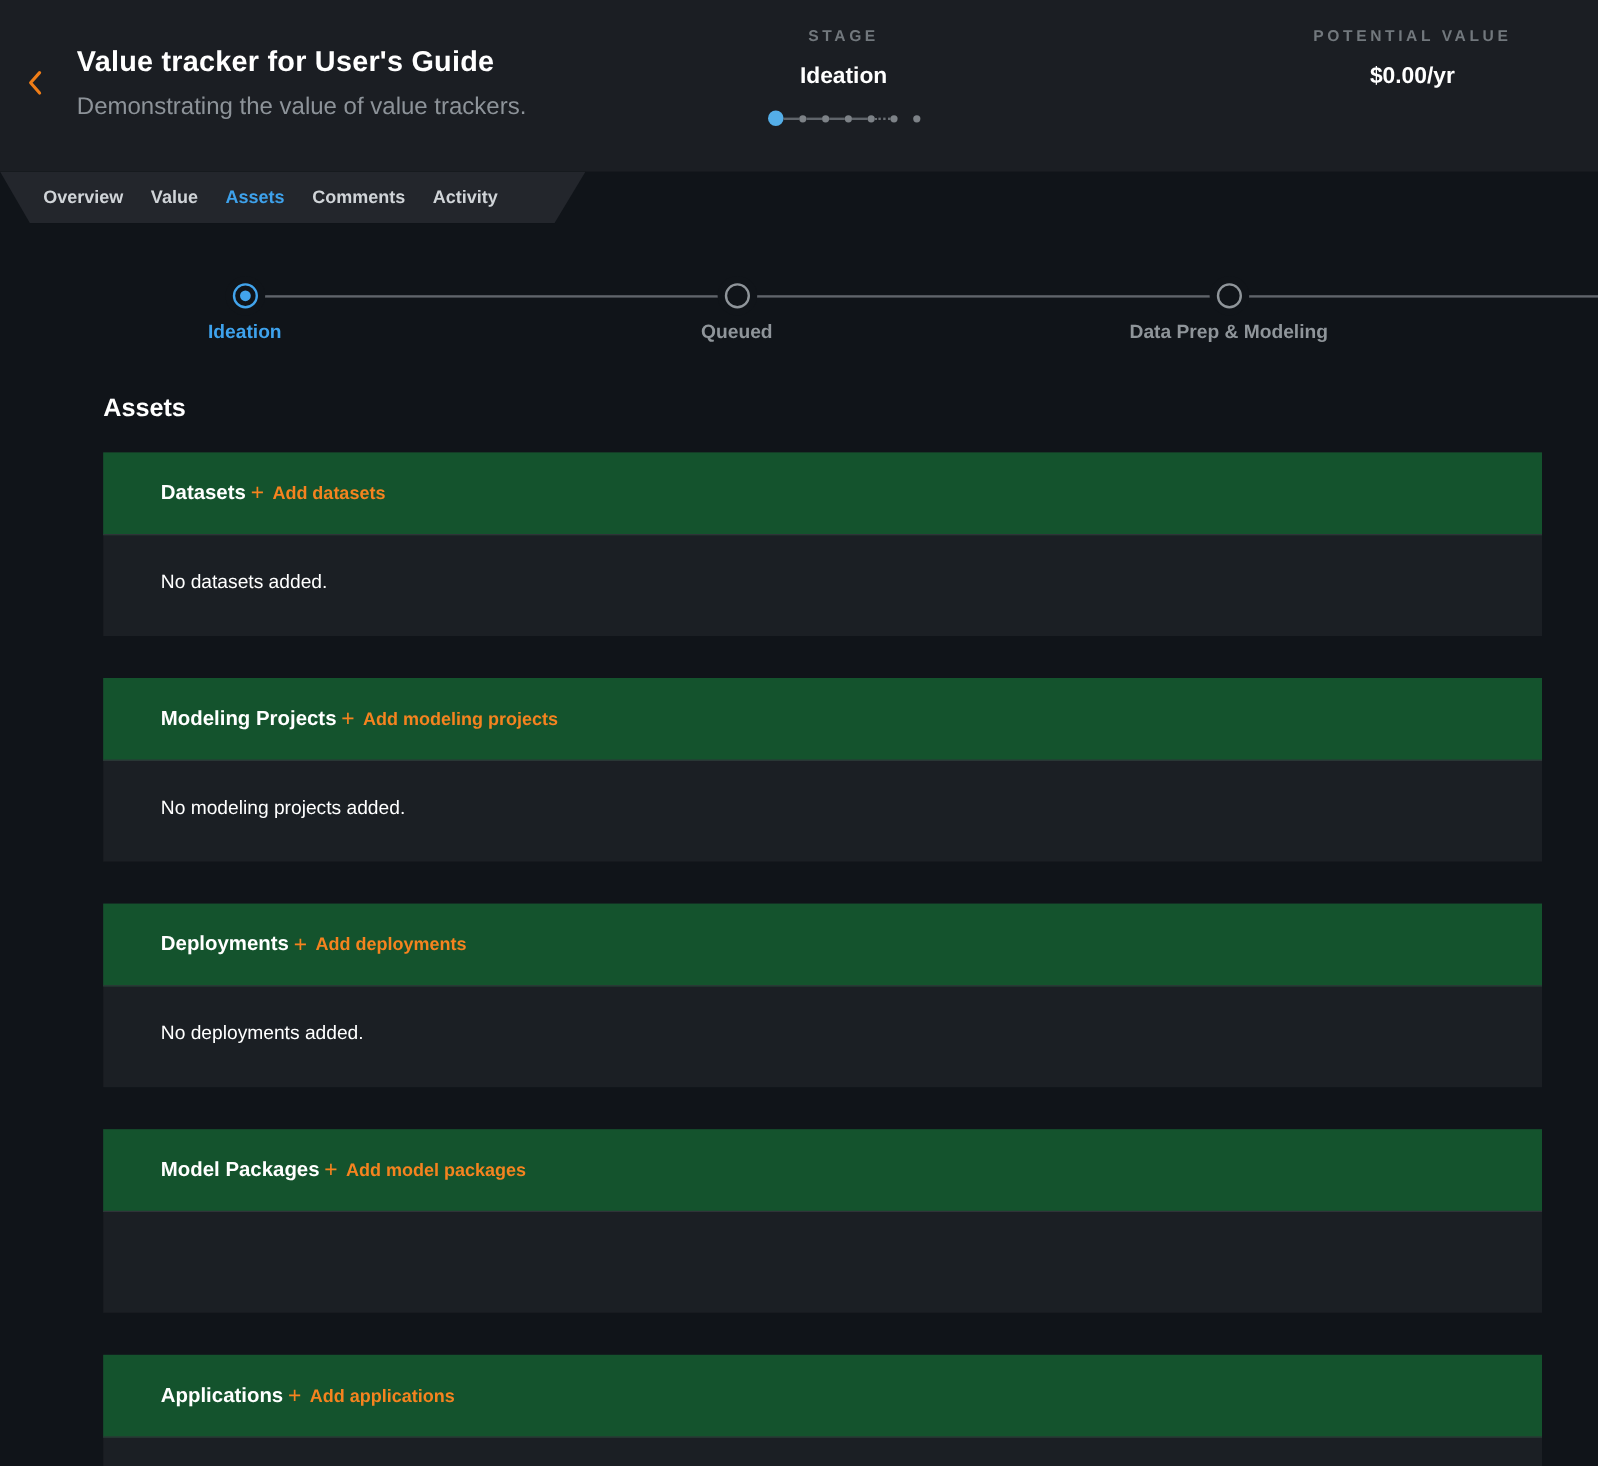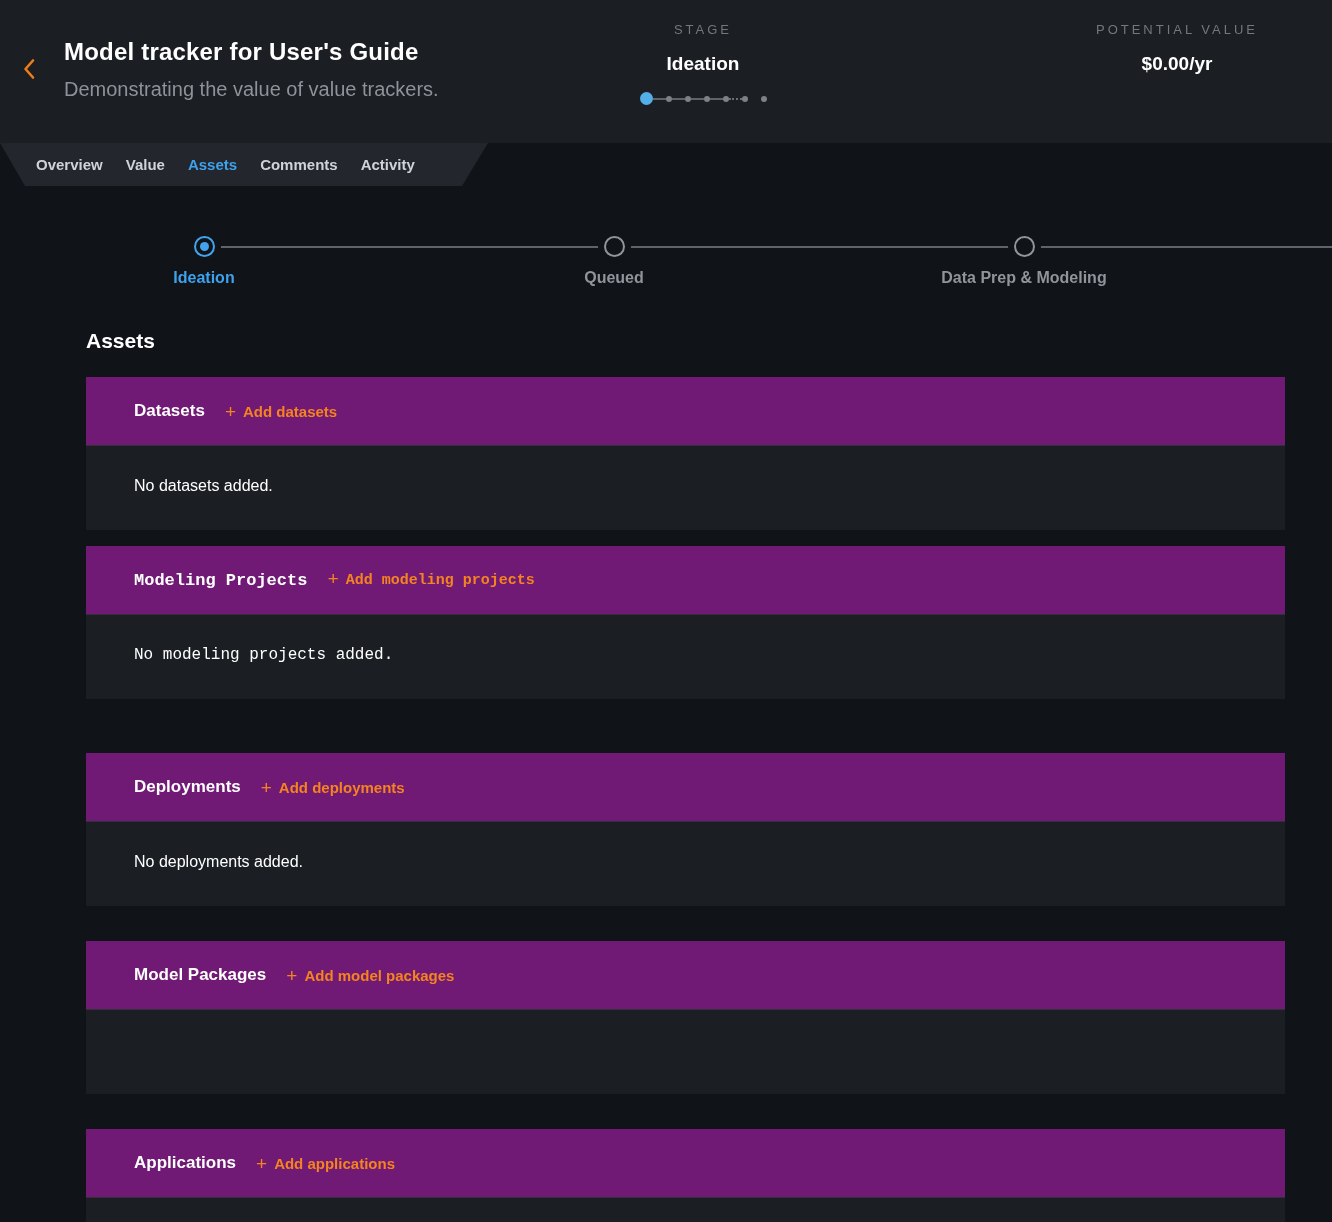--- a/index.html
+++ b/index.html
@@ -13,21 +13,21 @@
   .back-button { position:absolute; left:14px; top:56px; width:28px; height:28px;
                  display:flex; align-items:center; justify-content:center;
                  background:none; border:none; cursor:pointer; }
   .title-block { position:absolute; left:64px; top:38px; width:560px; }
   .page-title { color:#ffffff; font-size:24px; font-weight:bold; letter-spacing:.2px; }
   .page-subtitle { margin-top:12px; color:#8d9399; font-size:20px; }
 
   .stat-block { position:absolute; top:22px; width:320px; text-align:center; }
   .stage-block { left:543px; }
   .value-block { left:1017px; }
-  .stat-label { color:#72787d; font-size:13px; font-weight:normal; letter-spacing:3px; }
+  .stat-label { color:#72787d; font-size:13px; font-weight:bold; letter-spacing:3px; }
   .stat-value { margin-top:16px; color:#ffffff; font-size:19px; font-weight:bold; }
 
   .dots { margin-top:17px; display:flex; align-items:center; justify-content:center; }
   .dot { width:6px; height:6px; border-radius:50%; background:#7d8287; flex:none; }
   .dot.active { width:13px; height:13px; background:#54aee8; }
   .conn { width:13px; height:0; border-top:2px solid #5f646a; flex:none; }
   .conn.dotted { border-top-style:dotted; border-top-color:#6a6f74; }
   .dot.gap { margin-left:13px; }
 
   
@@ -55,24 +55,24 @@
                         background:#42a4ec; }
   .step.active .step-circle .inner { display:block; }
   .step-label { margin-top:12px; font-size:16px; font-weight:bold; color:#8f959a; }
   .step.active .step-label { color:#3ea2ec; }
 
   
   .assets-heading { position:absolute; left:86px; top:329px; color:#ffffff;
                     font-size:21px; font-weight:bold; }
   .card { position:absolute; left:86px; width:1199px; height:153px;
           background:#1b1f24; }
-  .card1 { top:377px; } .card2 { top:546px;font-family:Liberation Mono, monospace; } .card3 { top:753px; }
+  .card1 { top:377px; } .card2 { top:565px; } .card3 { top:753px; }
   .card4 { top:941px; } .card5 { top:1129px; }
-  .card-header { height:69px; background:#701a75; border-bottom:1px solid #2f3338;
-                 display:flex; align-items:center; padding-left:48px; gap:20px; }
+  .card-header { height:69px; background:#14532d; border-bottom:1px solid #2f3338;
+                 display:flex; align-items:center; padding-left:48px; gap:4px; }
   .card-title { color:#ffffff; font-size:17px; font-weight:bold; }
   .add-link { background:none; border:none; cursor:pointer; font-family:inherit;
               color:#f5831f; font-size:15px; font-weight:bold; display:flex;
               align-items:center; gap:7px; padding:0; }
   .add-link .plus { font-size:19px; font-weight:normal; line-height:15px; }
   .card-body { padding:31px 48px 0; }
   .empty-text { color:#ffffff; font-size:16px; }
 </style>
 </head>
 <body>
@@ -82,21 +82,21 @@
   <header class="app-header">
     <button class="back-button">
       <span>
         <svg width="13" height="22" viewBox="0 0 13 22">
           <path d="M11 2.5 L3.5 11 L11 19.5" fill="none" stroke="#ef7d17" stroke-width="2.6" stroke-linecap="round" stroke-linejoin="round"></path>
         </svg>
       </span>
     </button>
 
     <div class="title-block">
-      <h1 class="page-title">Model tracker for User's Guide</h1>
+      <h1 class="page-title">Value tracker for User's Guide</h1>
       <div class="page-subtitle">Demonstrating the value of value trackers.</div>
     </div>
 
     <div class="stat-block stage-block">
       <div class="stat-label">STAGE</div>
       <div class="stat-value">Ideation</div>
       <div class="dots">
         <span class="dot active"></span>
         <span class="conn"></span>
         <span class="dot"></span>

